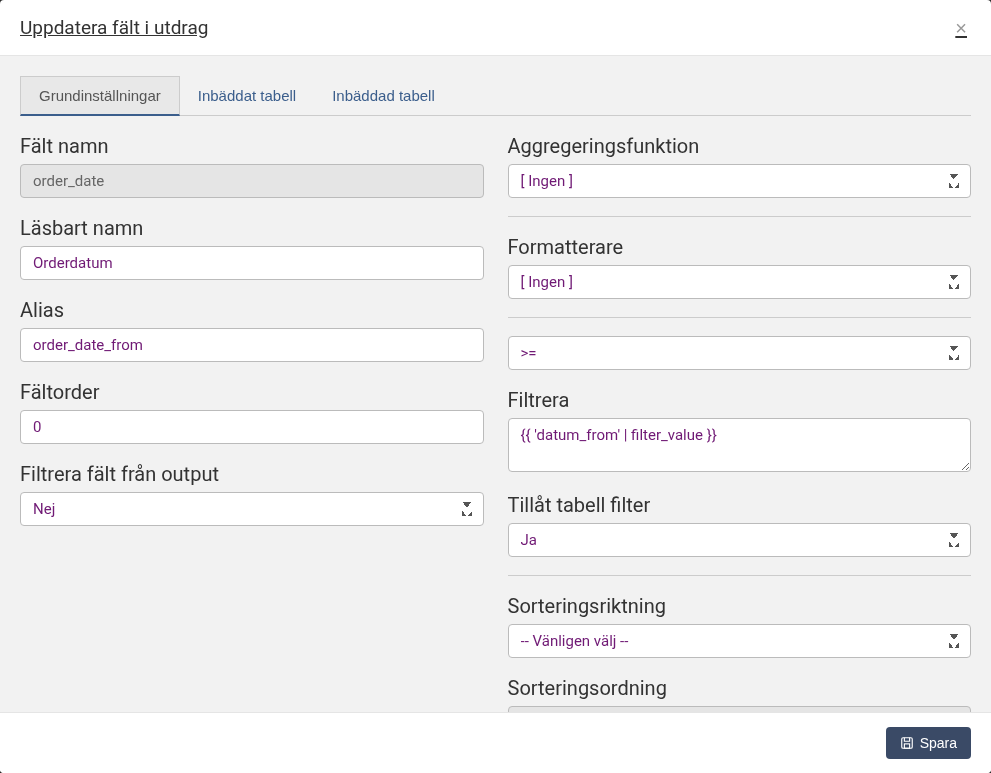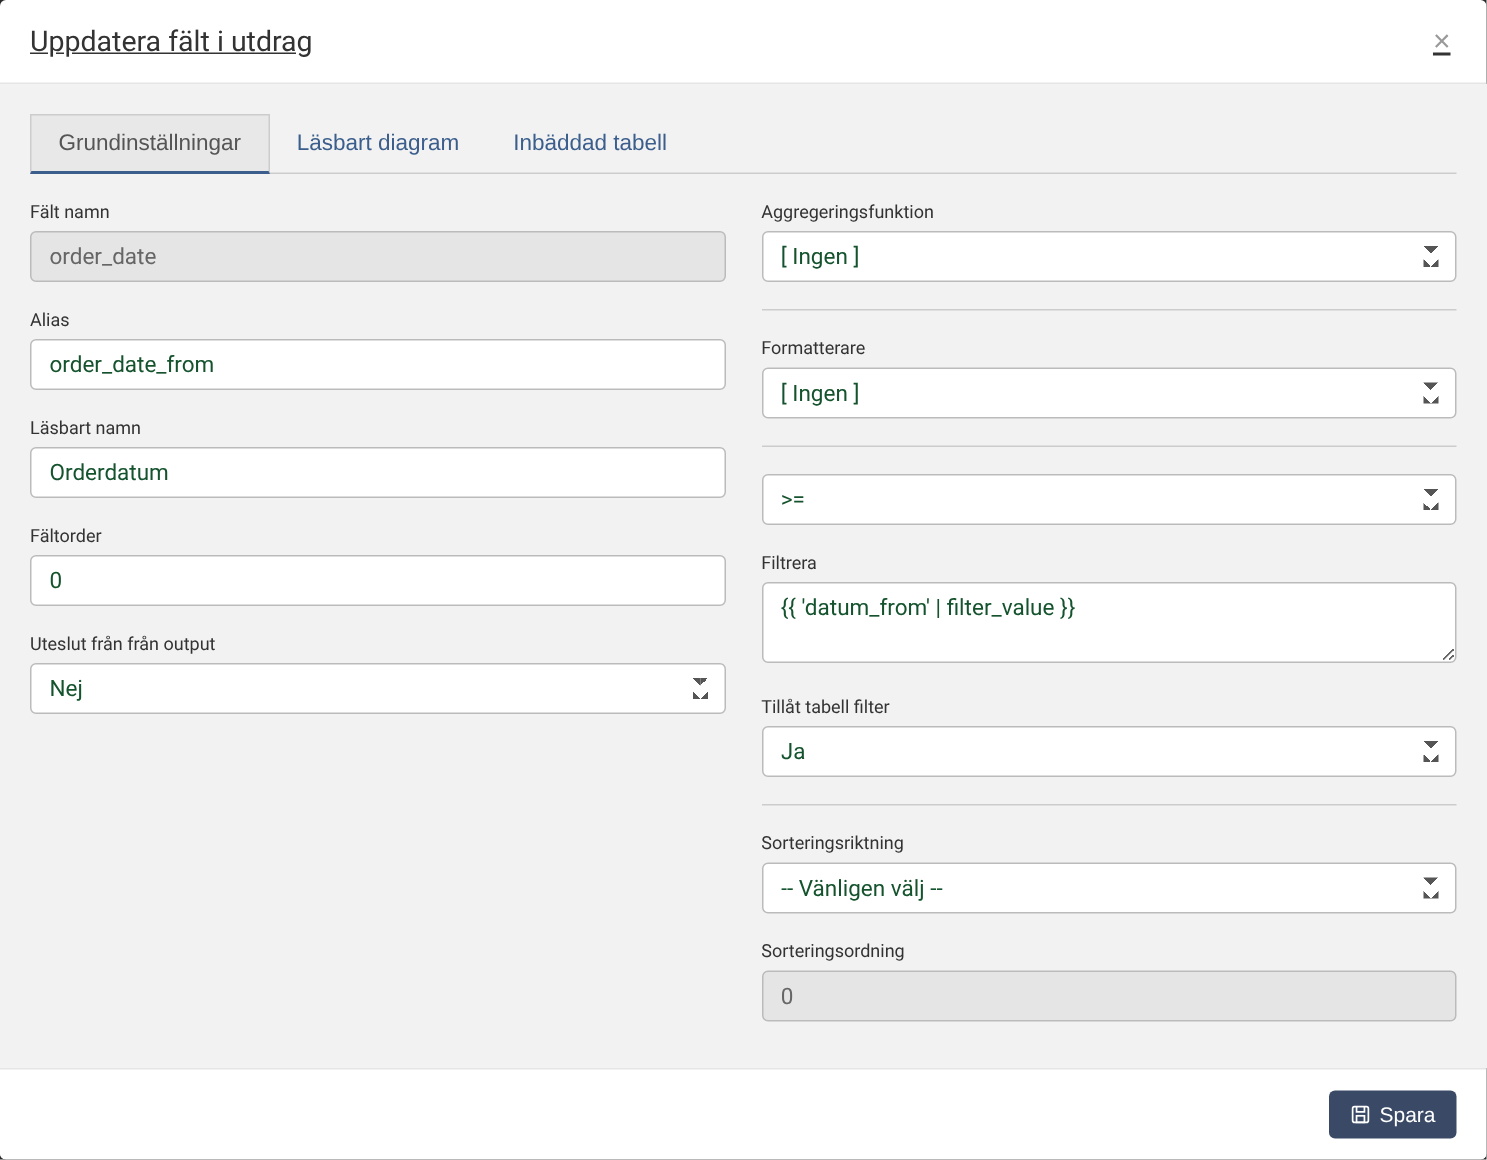--- a/index.html
+++ b/index.html
@@ -75,32 +75,32 @@
     }
     .col {
       flex: 1;
       min-width: 0;
     }
     .field {
       margin-bottom: 18px;
     }
     .field-label {
       display: block;
-      font-size: 12px;
+      font-size: 20px;
       color: #333;
       margin-bottom: 6px;
     }
     .input, .select, .textarea {
       width: 100%;
       padding: 7px 12px;
       font-size: 15px;
       border: 1px solid #bbb;
       border-radius: 4px;
       background: #fff;
-      color: #14532d;
+      color: #701a75;
       font-family: inherit;
     }
     .input:disabled {
       background: #e5e5e5;
       color: #666;
     }
     .select-wrap {
       position: relative;
     }
     .select {
@@ -168,49 +168,49 @@
 
 <div class="modal">
   <div class="modal-header">
     <div class="modal-title">Uppdatera fält i utdrag</div>
     <button class="close-btn">×</button>
   </div>
 
   <div class="modal-body">
     <div class="tabs">
       <button class="tab active">Grundinställningar</button>
-      <button class="tab">Läsbart diagram</button>
+      <button class="tab">Inbäddat tabell</button>
       <button class="tab">Inbäddad tabell</button>
     </div>
 
     <div class="columns">
       <div class="col">
 
         <div class="field">
           <label class="field-label">Fält namn</label>
           <input class="input" type="text" disabled="" value="order_date" style="">
         </div>
 
         <div class="field">
+          <label class="field-label">Läsbart namn</label>
+          <input class="input" type="text" value="Orderdatum" style="">
+        </div>
+
+        <div class="field">
           <label class="field-label">Alias</label>
           <input class="input" type="text" value="order_date_from" style="">
         </div>
 
         <div class="field">
-          <label class="field-label">Läsbart namn</label>
-          <input class="input" type="text" value="Orderdatum" style="">
-        </div>
-
-        <div class="field">
           <label class="field-label">Fältorder</label>
           <input class="input" type="text" value="0" style="">
         </div>
 
         <div class="field">
-          <label class="field-label">Uteslut från från output</label>
+          <label class="field-label">Filtrera fält från output</label>
           <div class="select-wrap">
             <select class="select">
               <option>Nej</option>
             </select>
           </div>
         </div>
 
       </div>
 
       <div class="col">

